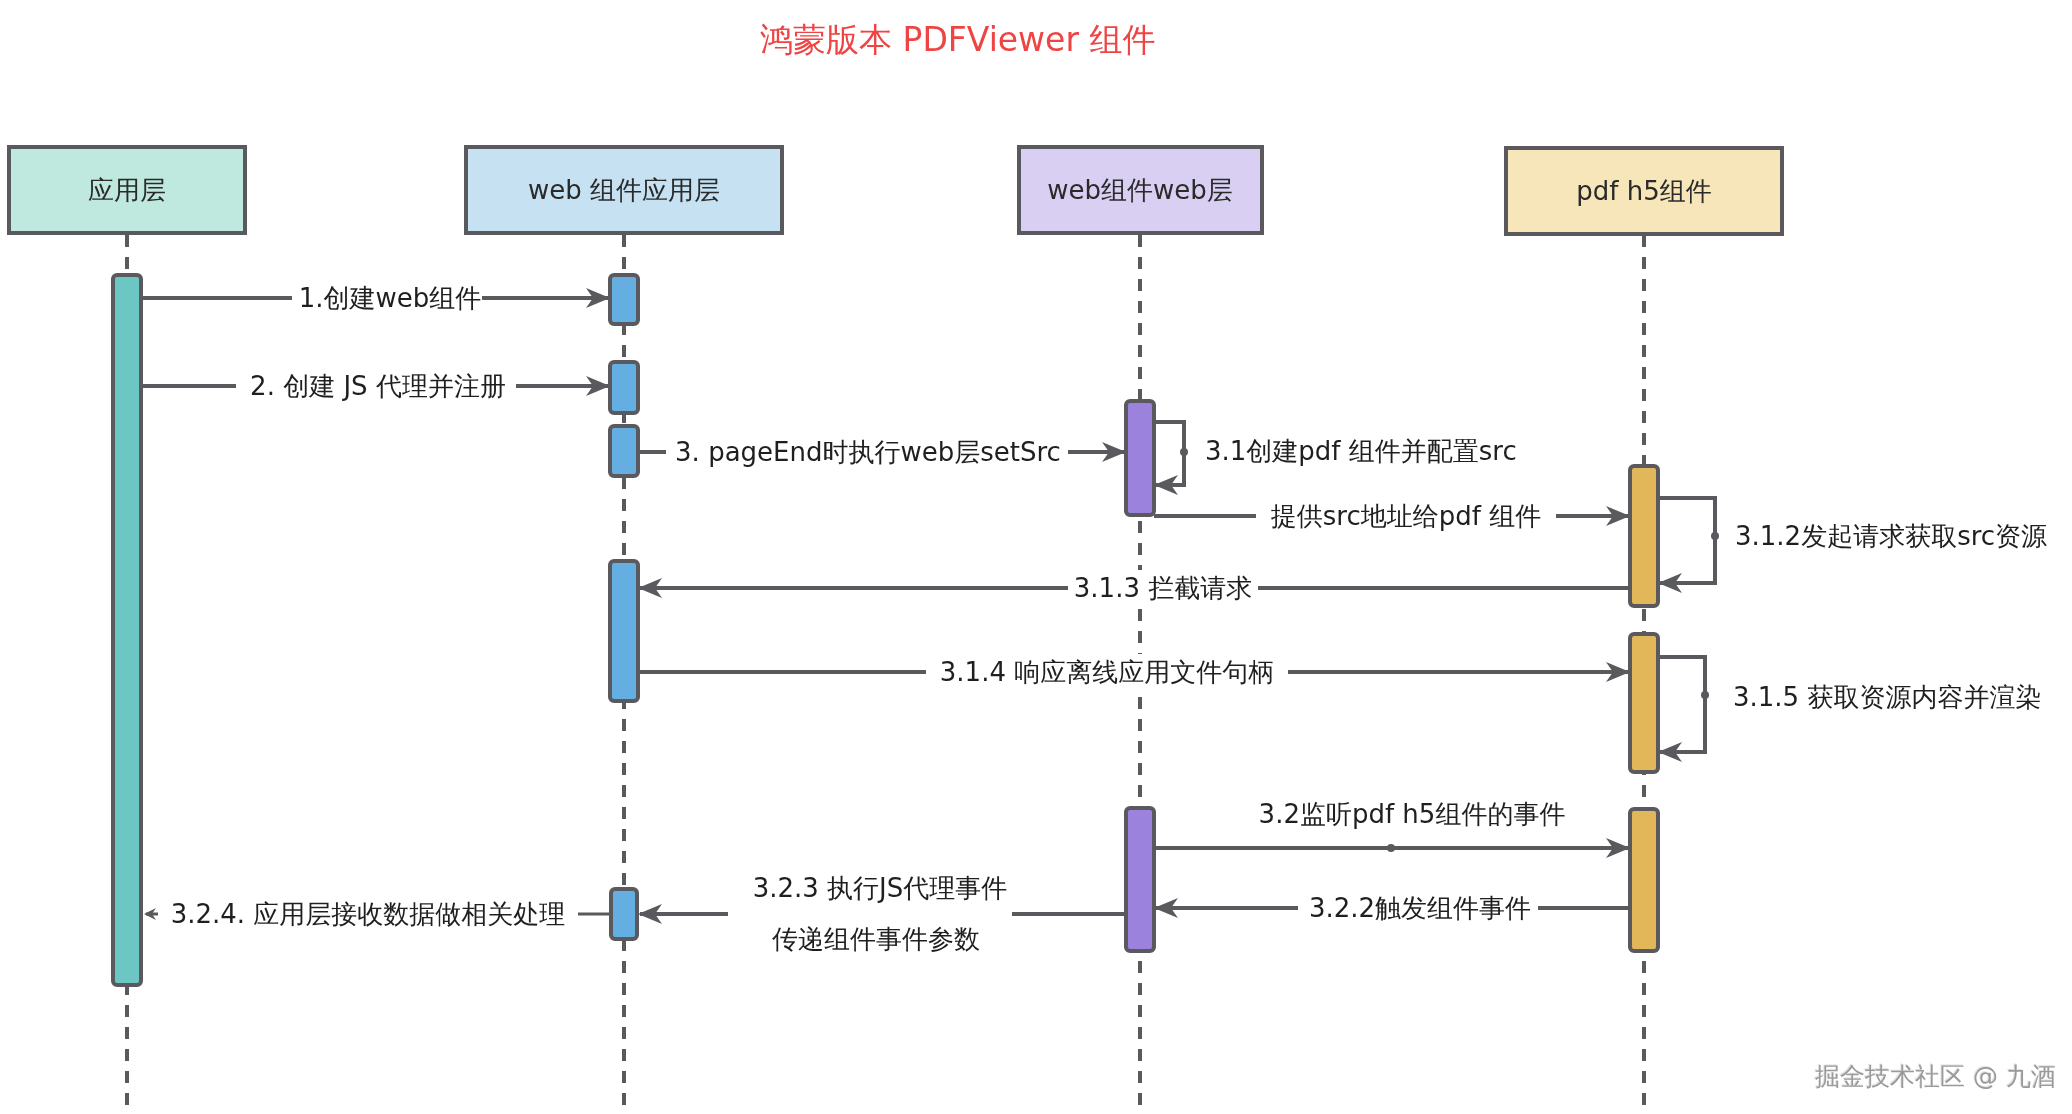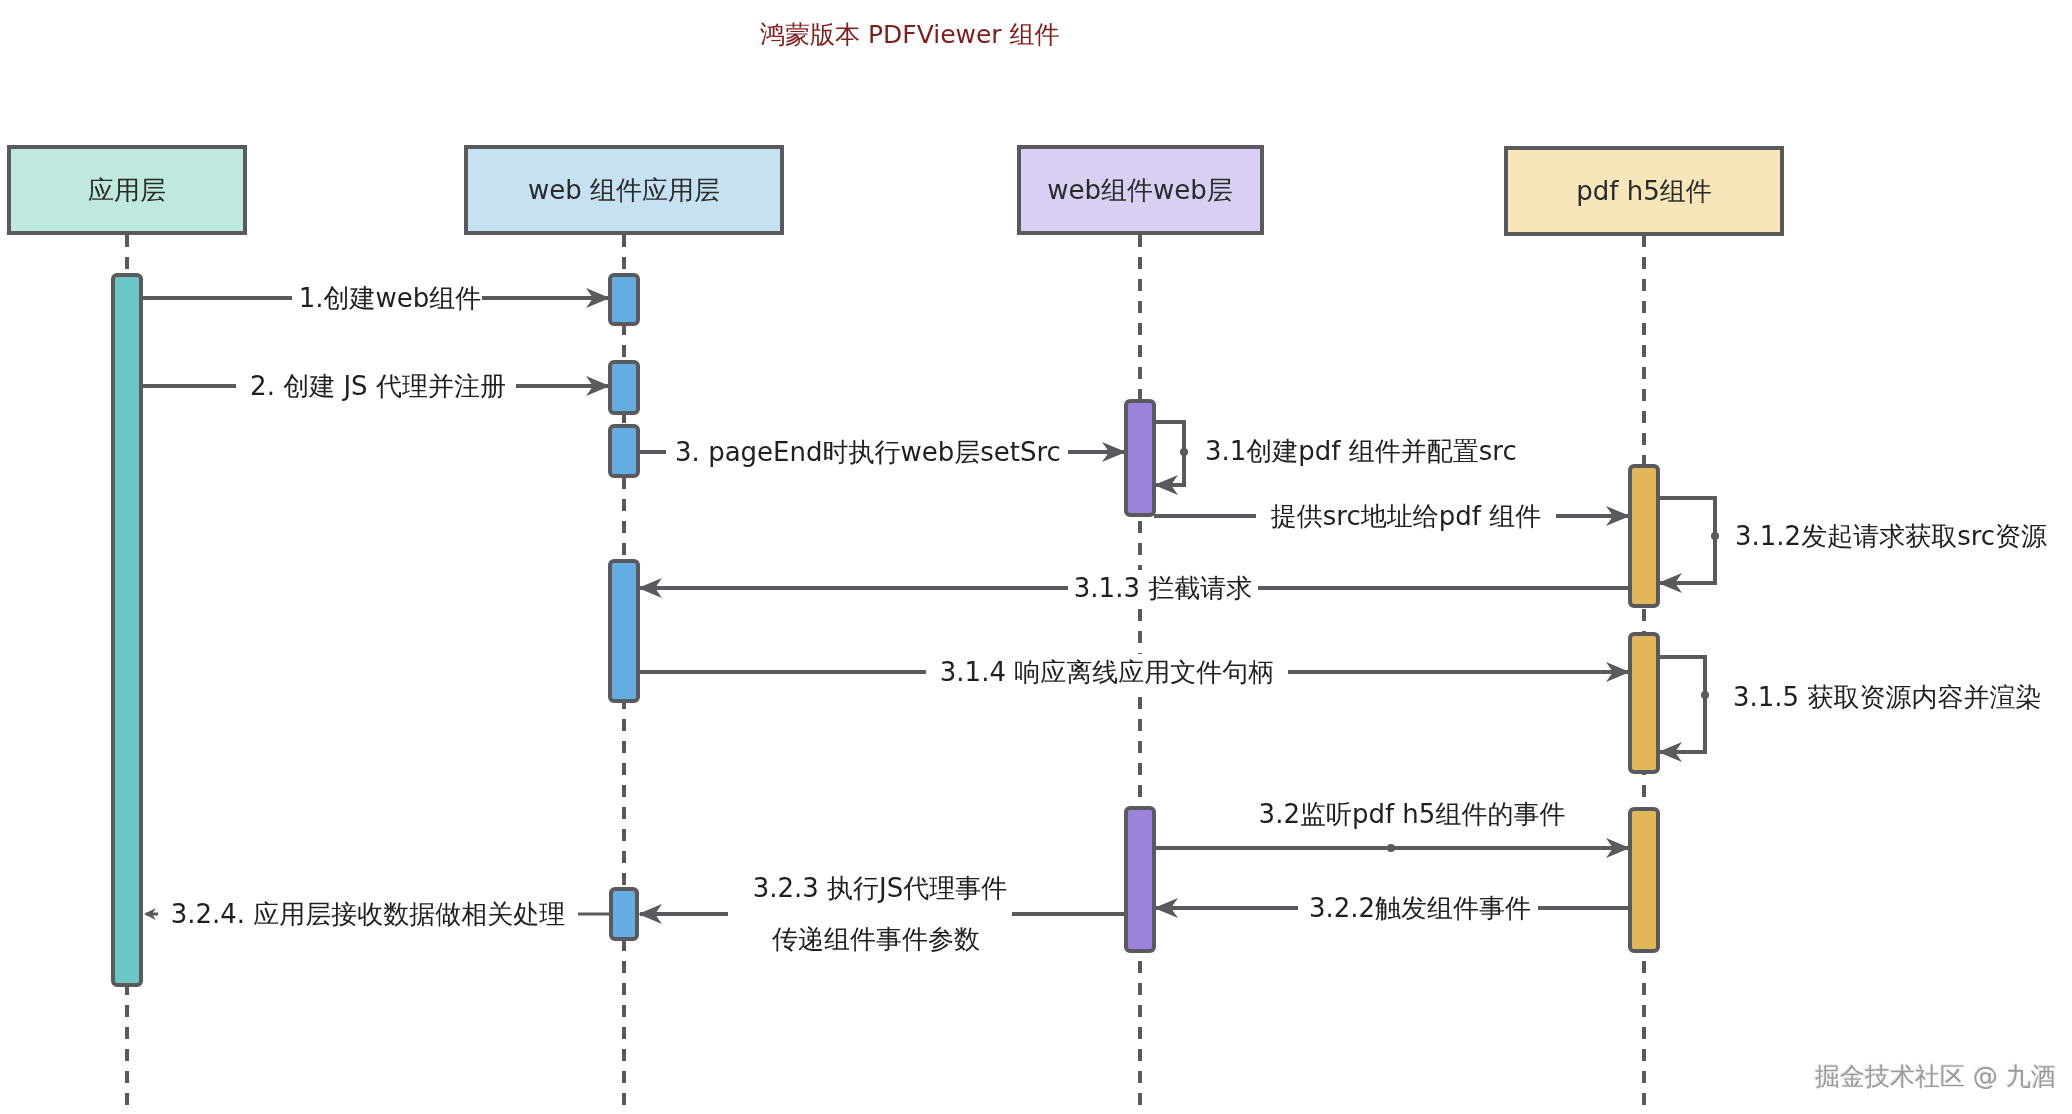--- a/index.html
+++ b/index.html
@@ -1,19 +1,19 @@
 <!DOCTYPE html>
 <html><head>
 <meta charset="utf-8">
 <style>
   html, body { margin: 0; padding: 0; background: #ffffff; }
   body { width: 2072px; height: 1114px; position: relative; overflow: hidden;
          font-family: "DejaVu Sans", "Liberation Sans", sans-serif; color: #222; }
   #diagram { position: absolute; left: 0; top: 0; }
-  .title { position: absolute; left: 760px; top: 18px; font-size: 25px; color: #7f1d1d; }
+  .title { position: absolute; left: 760px; top: 18px; font-size: 33px; color: #ef4444; }
   .watermark { position: absolute; left: 1815px; top: 1060px; font-size: 25px; color: #9a9a9a;
                text-shadow: 1px 1px 0 #ffffff, -1px -1px 0 #e0e0e0; text-align: center; }
   .box-label { font-size: 26px; fill: #2a2a2a; }
   .msg-label { font-size: 26px; fill: #1f1f1f; }
 </style>
 </head>
 <body>
 
 <div class="title">鸿蒙版本 PDFViewer 组件</div>
 

